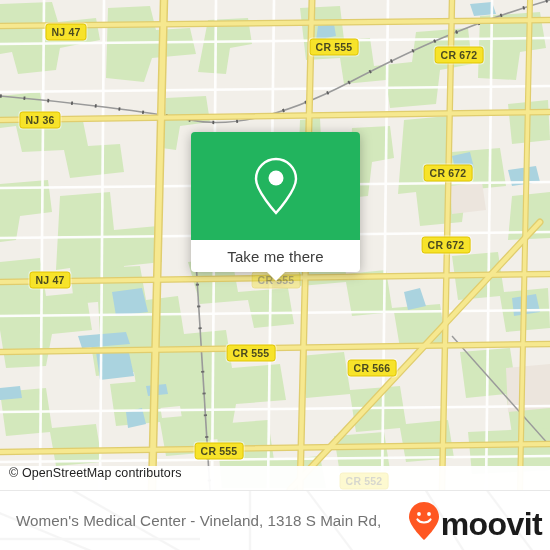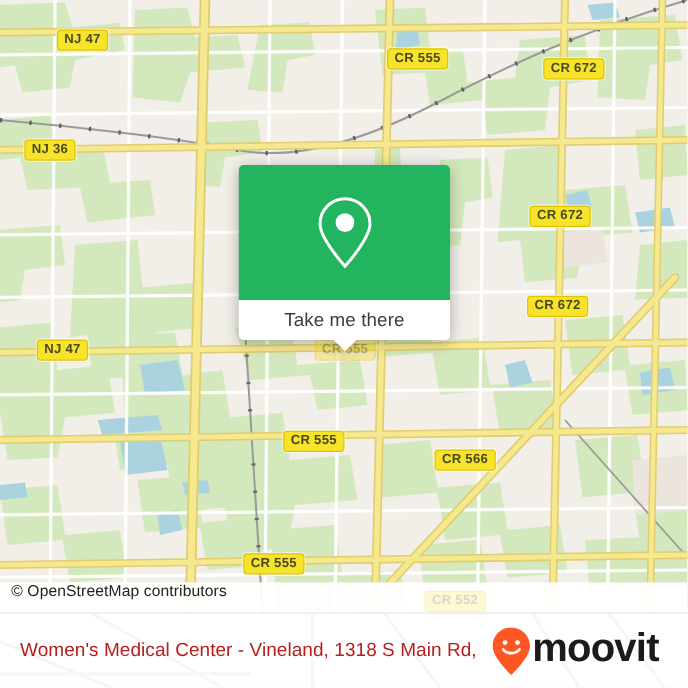--- a/index.html
+++ b/index.html
@@ -102,28 +102,28 @@
     position: absolute; left: 0; top: 0;
     width: 550px; height: 60px;
     opacity: 0.5;
   }
   #footer-title {
     position: relative;
     flex: 1;
     padding-left: 16px;
     font-size: 15.2px;
     line-height: 21px;
-    color: #b91c1c;
+    color: #737373;
     letter-spacing: 0.05px;
     z-index: 2;
   }
   #footer-logo {
     position: relative;
-    display: flex; align-items: flex-start;
-    padding-right: 23px;
+    display: flex; align-items: flex-end;
+    padding-right: 8px;
     z-index: 2;
   }
   #moovit-wordmark {
     font-size: 32px;
     font-weight: bold;
     color: #1b1b1b;
     letter-spacing: -0.6px;
     margin-left: 2px;
     line-height: 32px;
   }

